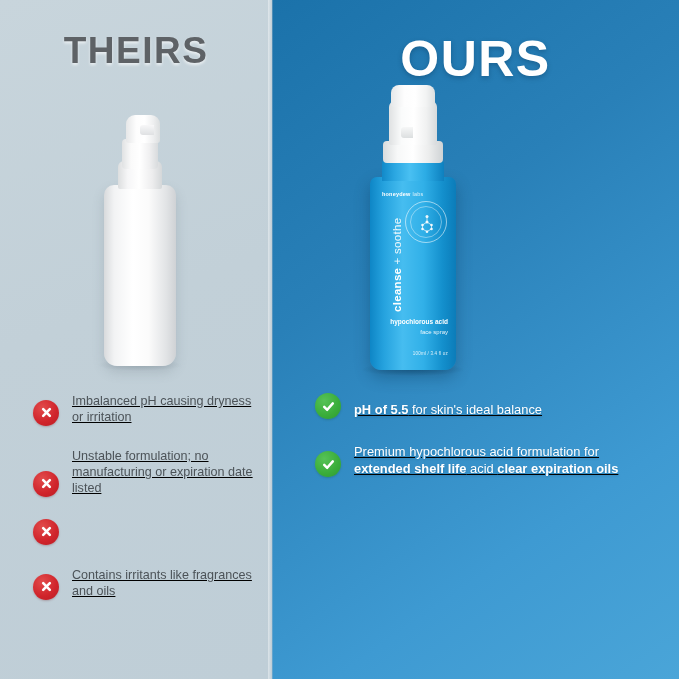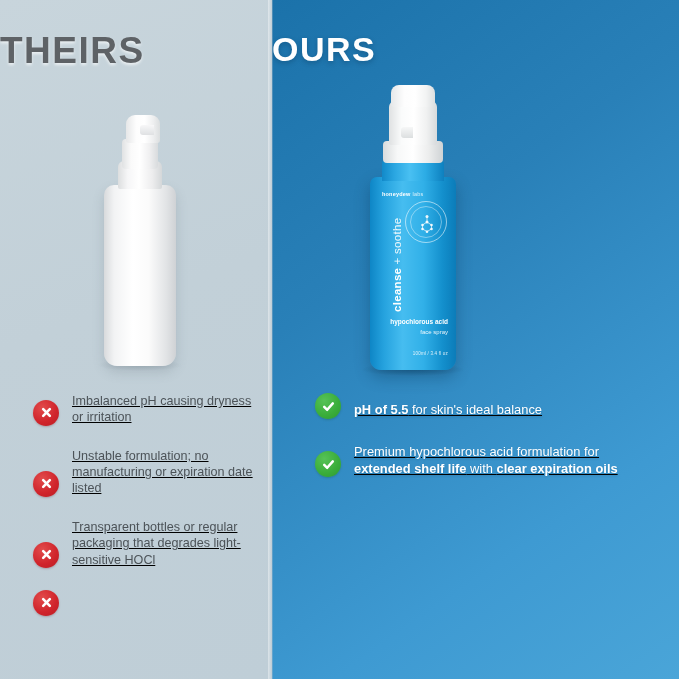--- a/index.html
+++ b/index.html
@@ -46,33 +46,33 @@
     height: 679px;
     background: linear-gradient(90deg, rgba(255,255,255,0.45), rgba(160,180,195,0.35));
     z-index: 5;
   }
 
   
   .heading {
     position: absolute;
     top: 30px;
     width: 100%;
-    text-align: left;
+    text-align: center;
     font-weight: 800;
     font-size: 37px;
     letter-spacing: 1.5px;
   }
   .heading-theirs {
     color: #5e6266;
     text-shadow: 0 2px 3px rgba(255,255,255,0.65);
   }
   .heading-ours {
     color: #ffffff;
     text-shadow: 0 2px 5px rgba(10,50,80,0.35);
-    font-size: 34px;
+    font-size: 50px;
   }
 
   
   .bottle-white {
     position: absolute;
     left: 104px;
     top: 113px;
     width: 72px;
     height: 253px;
   }
@@ -346,29 +346,29 @@
         </span>
         <span class="bullet-text">Unstable formulation; no manufacturing or expiration date listed</span>
       </div>
 
       <div class="bullet">
         <span class="icon-badge icon-x">
           <svg width="13" height="13" viewBox="0 0 13 13" aria-hidden="true">
             <path d="M3.2 3.2 L9.8 9.8 M9.8 3.2 L3.2 9.8" stroke="#ffffff" stroke-width="2.6" stroke-linecap="round"></path>
           </svg>
         </span>
-        <span class="bullet-text">Transparent bottles or regular packaging that degrades light-sensitive HOCl</span>
       </div>
 
       <div class="bullet">
         <span class="icon-badge icon-x">
           <svg width="13" height="13" viewBox="0 0 13 13" aria-hidden="true">
             <path d="M3.2 3.2 L9.8 9.8 M9.8 3.2 L3.2 9.8" stroke="#ffffff" stroke-width="2.6" stroke-linecap="round"></path>
           </svg>
         </span>
+        <span class="bullet-text">Contains irritants like fragrances and oils</span>
       </div>
 
     </div>
   </div>
 
   <div class="panel-right">
 
     <div class="heading heading-ours">OURS</div>
 
     <div class="bottle-blue">
@@ -435,21 +435,21 @@
         </span>
         <span class="bullet-text"><b>pH of 5.5</b><span> for skin's ideal balance</span></span>
       </div>
 
       <div class="bullet">
         <span class="icon-badge icon-check">
           <svg width="15" height="15" viewBox="0 0 15 15" aria-hidden="true">
             <path d="M3.2 7.8 L6.2 10.8 L11.8 4.4" stroke="#ffffff" stroke-width="2.5" fill="none" stroke-linecap="round" stroke-linejoin="round"></path>
           </svg>
         </span>
-        <span class="bullet-text"><span>Premium hypochlorous acid formulation for </span><b>extended shelf life</b><span> with </span><b>clear expiration oils</b></span>
+        <span class="bullet-text"><span>Premium hypochlorous acid formulation for </span><b>extended shelf life</b><span> acid </span><b>clear expiration oils</b></span>
       </div>
 
 
 
     </div>
   </div>
 
   <div class="divider-strip"></div>
 
 </div>

